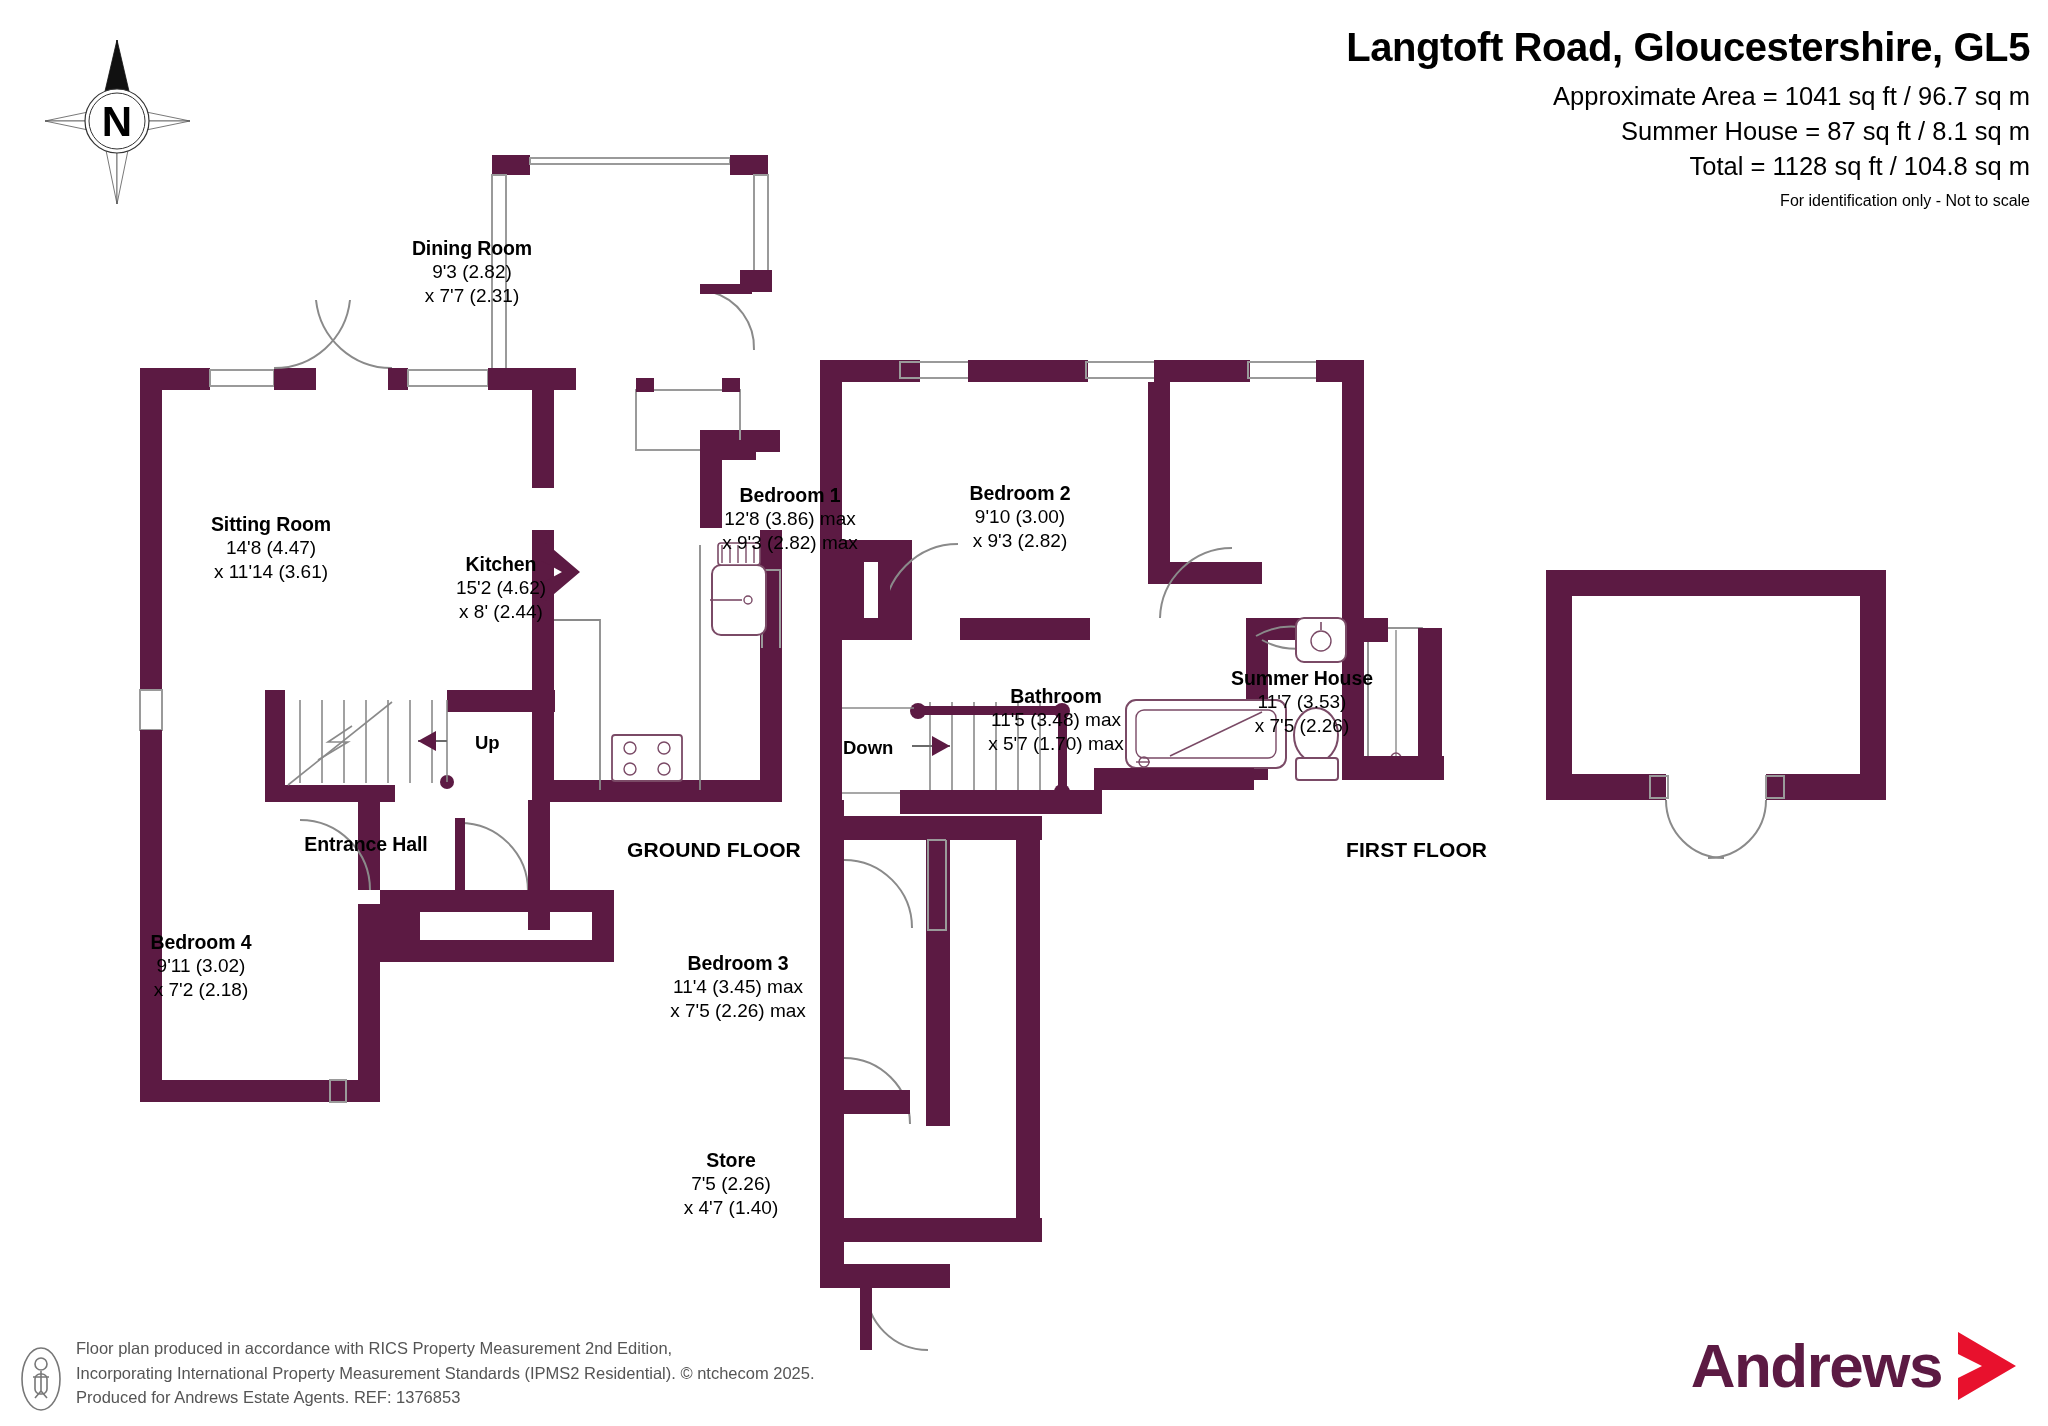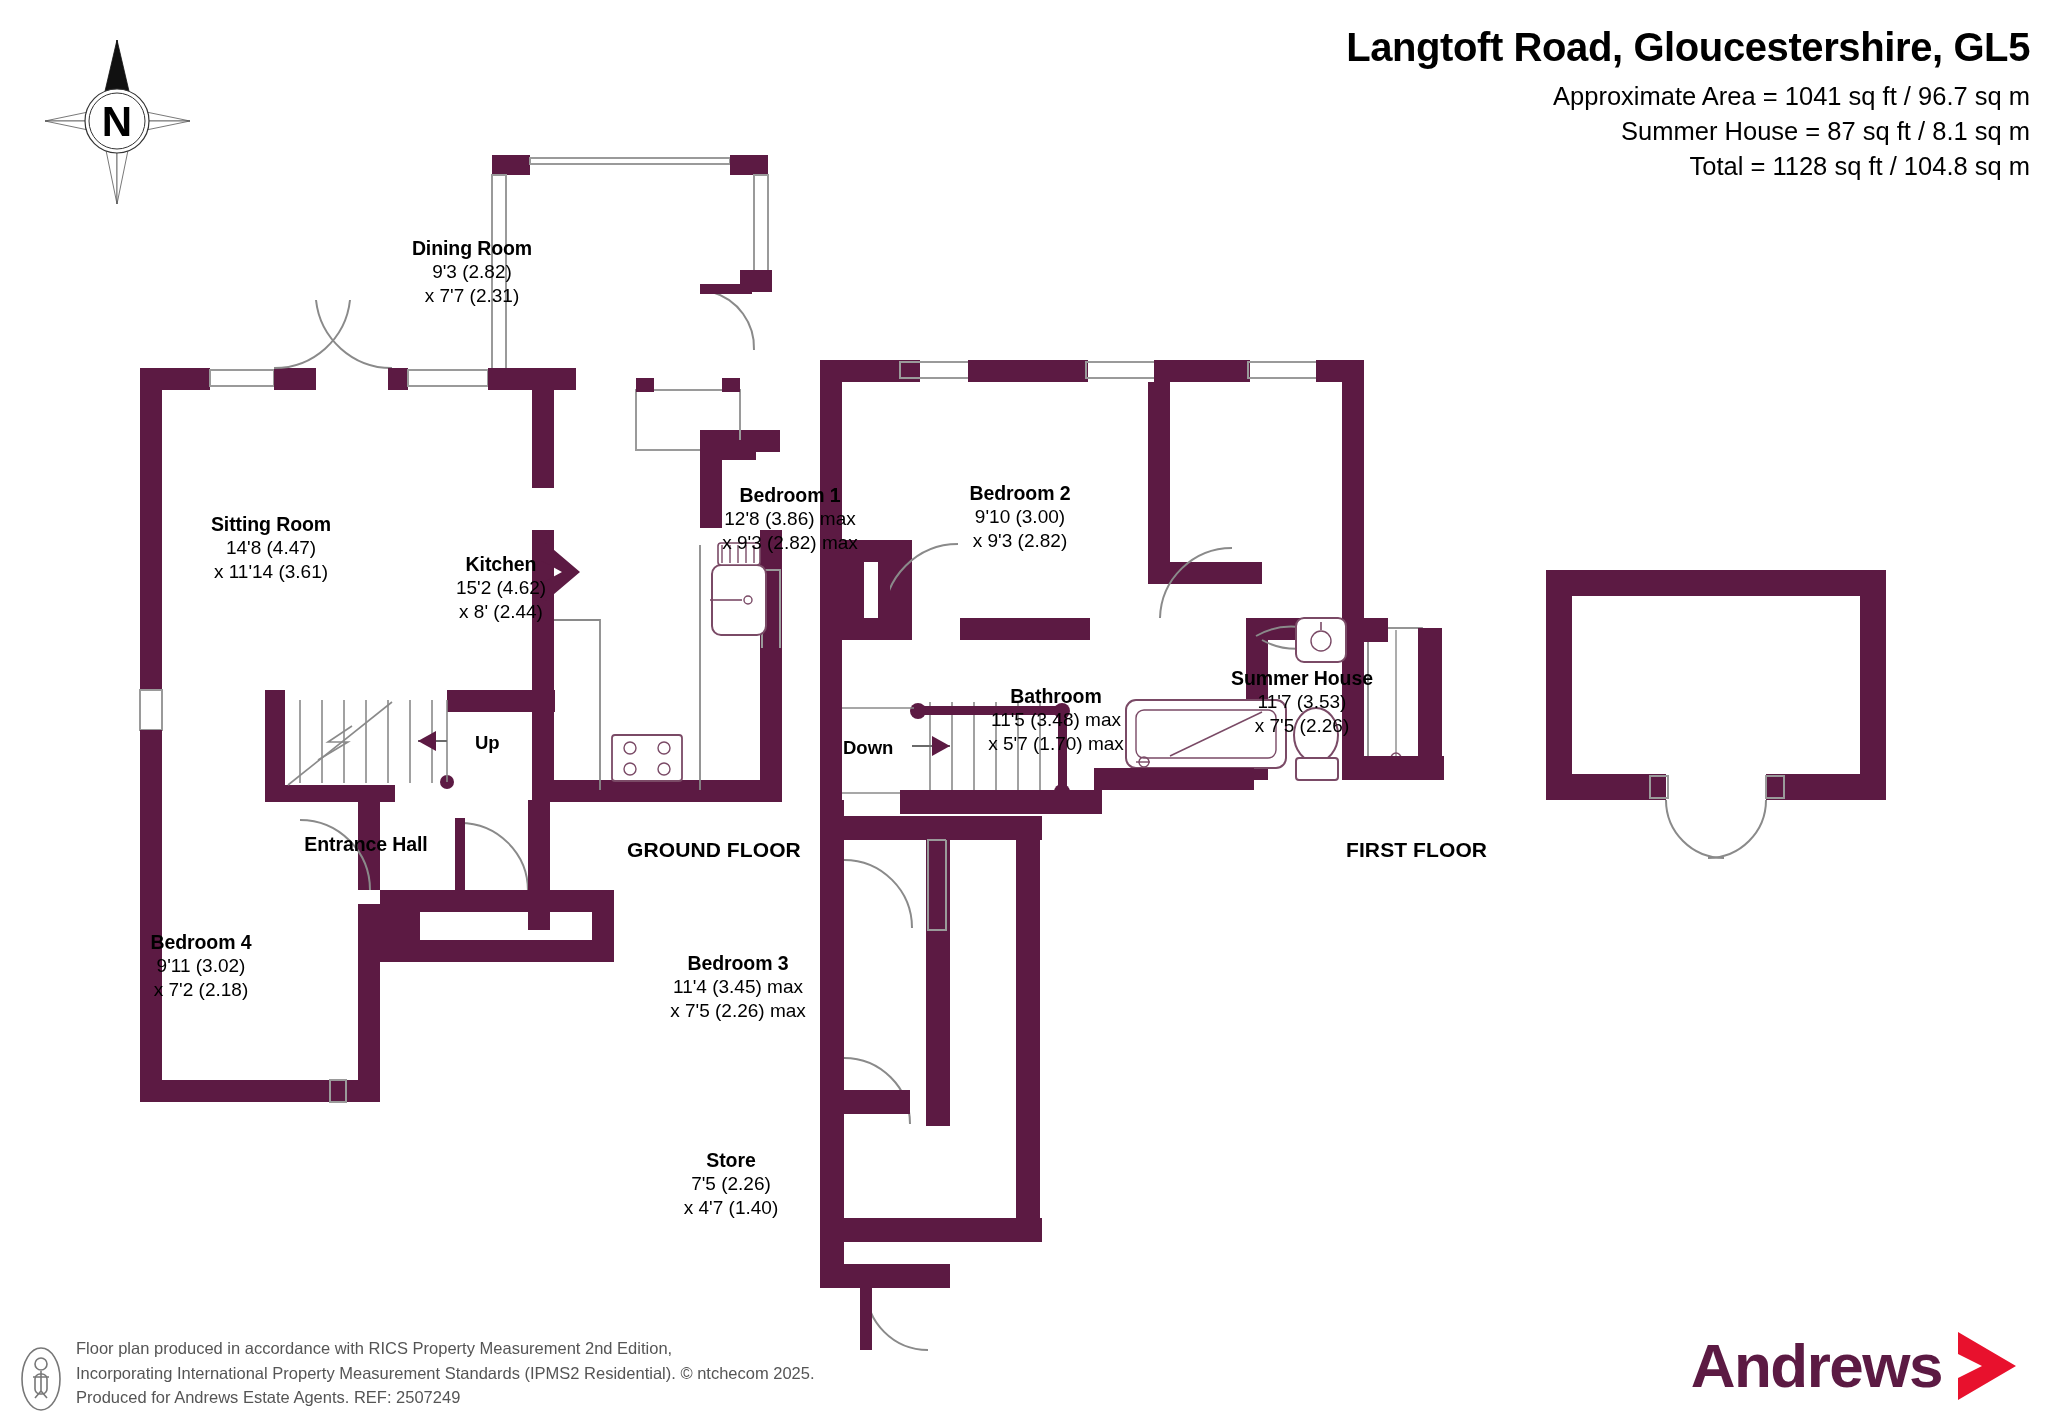--- a/index.html
+++ b/index.html
@@ -146,20 +146,21 @@
 
 <div class="stage">
 
   <div id="header">
     <div id="title">Langtoft Road, Gloucestershire, GL5</div>
     <div id="areas">
       <div class="area-line">Approximate Area = 1041 sq ft / 96.7 sq m</div>
       <div class="area-line">Summer House = 87 sq ft / 8.1 sq m</div>
       <div class="area-line">Total = 1128 sq ft / 104.8 sq m</div>
     </div>
+    <div id="notscale">For identification only - Not to scale</div>
   </div>
 
   <div id="compass">
     <svg viewBox="0 0 150 170" width="150" height="170">
 
       <path d="M75 85 L148 85 L75 70 Z" fill="#ffffff" stroke="#555" stroke-width="0.8"></path>
       <path d="M75 85 L148 85 L75 100 Z" fill="#ffffff" stroke="#555" stroke-width="0.8"></path>
 
       <path d="M75 85 L3 85 L75 70 Z" fill="#ffffff" stroke="#555" stroke-width="0.8"></path>
       <path d="M75 85 L3 85 L75 100 Z" fill="#ffffff" stroke="#555" stroke-width="0.8"></path>
@@ -490,21 +491,21 @@
   <div id="footer">
     <svg id="footer-icon" viewBox="0 0 42 66">
       <ellipse cx="21" cy="33" rx="19" ry="31" fill="none" stroke="#777" stroke-width="1.6"></ellipse>
       <circle cx="21" cy="18" r="6" fill="none" stroke="#777" stroke-width="1.6"></circle>
       <path d="M21 25 L21 45 M13 31 L29 31 M15 52 L21 45 L27 52" fill="none" stroke="#777" stroke-width="1.6"></path>
       <rect x="15" y="28" width="12" height="20" rx="5" fill="none" stroke="#777" stroke-width="1.6"></rect>
     </svg>
     <div id="footer-text">
       <span>Floor plan produced in accordance with RICS Property Measurement 2nd Edition,</span>
       <span>Incorporating International Property Measurement Standards (IPMS2 Residential).   © ntchecom 2025.</span>
-      <span>Produced for Andrews Estate Agents.   REF: 2507249</span>
+      <span>Produced for Andrews Estate Agents.   REF: 1376853</span>
     </div>
     <div id="brand">
       <div id="brand-name">Andrews</div>
       <svg width="70" height="76" viewBox="0 0 70 76">
         <path d="M6 4 L64 38 L6 72 L6 50 L30 38 L6 26 Z" fill="#e8112d"></path>
       </svg>
     </div>
   </div>
 
 </div>

